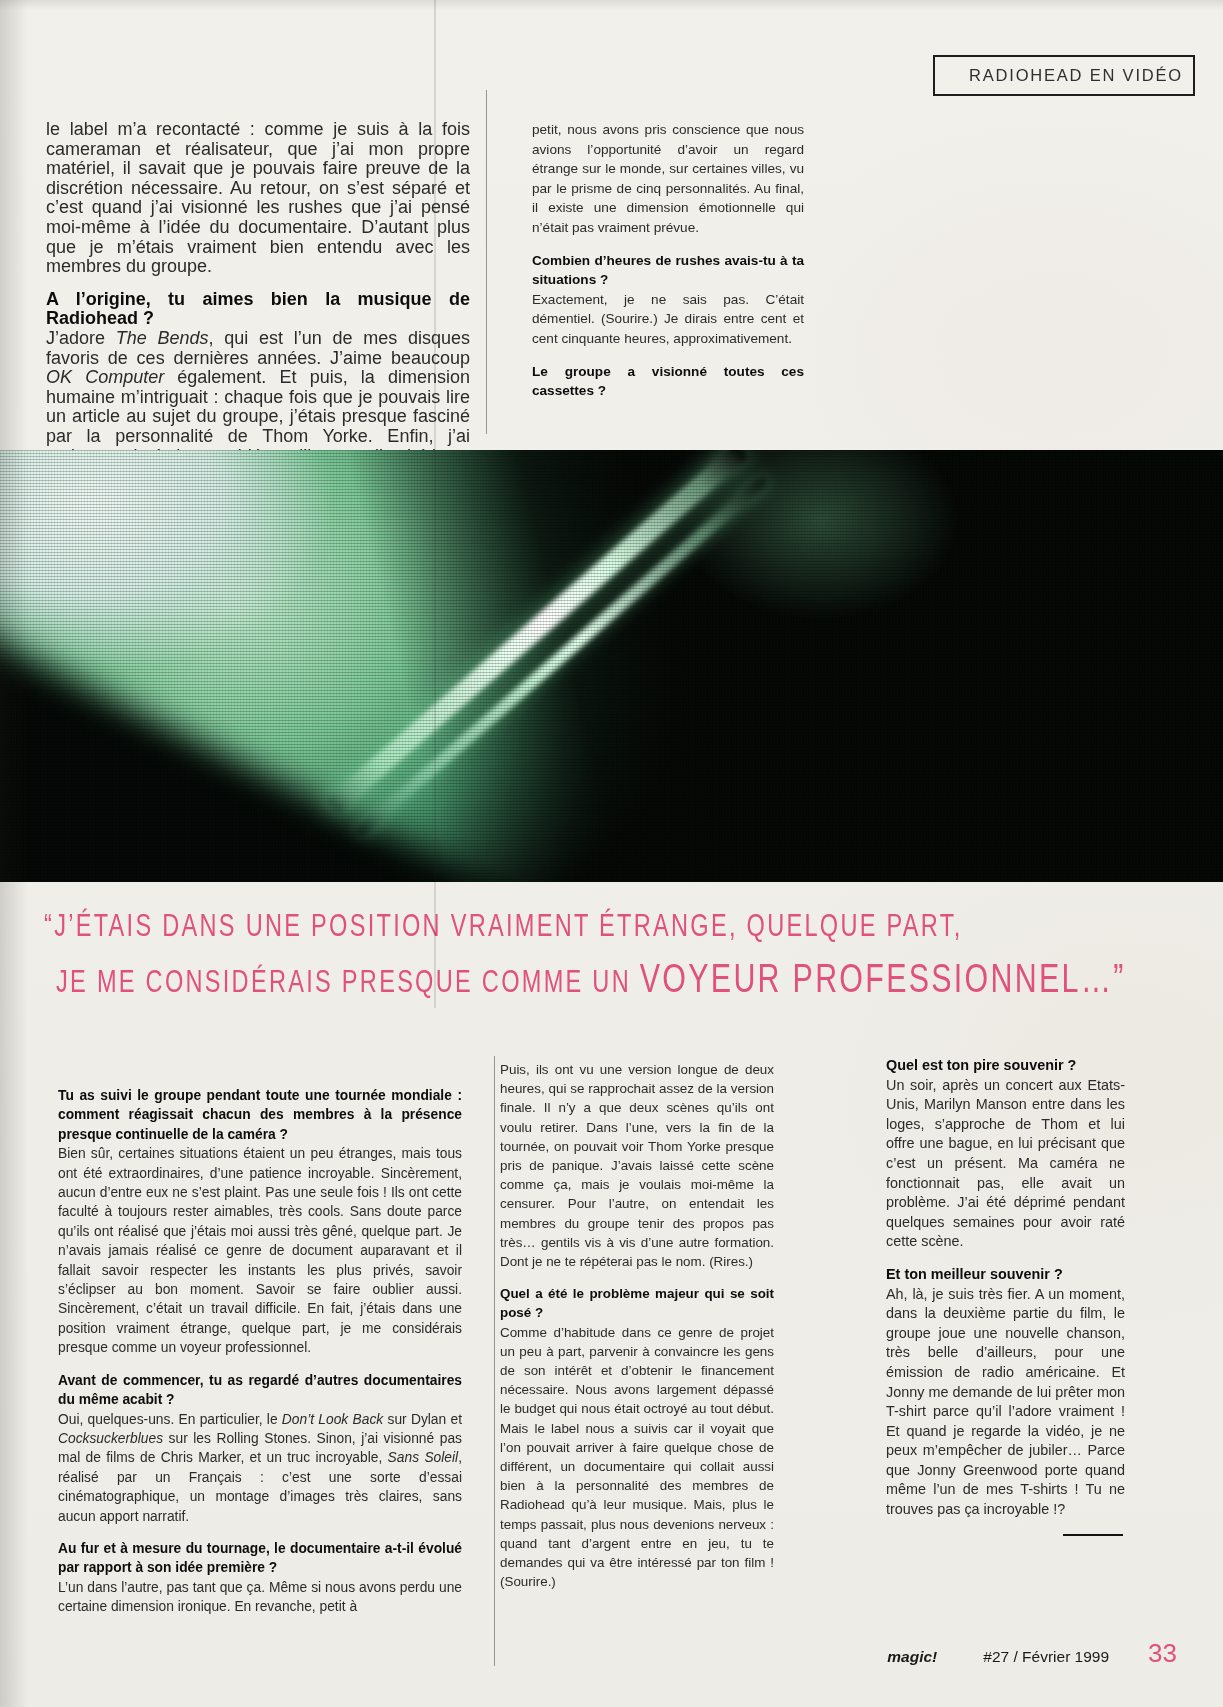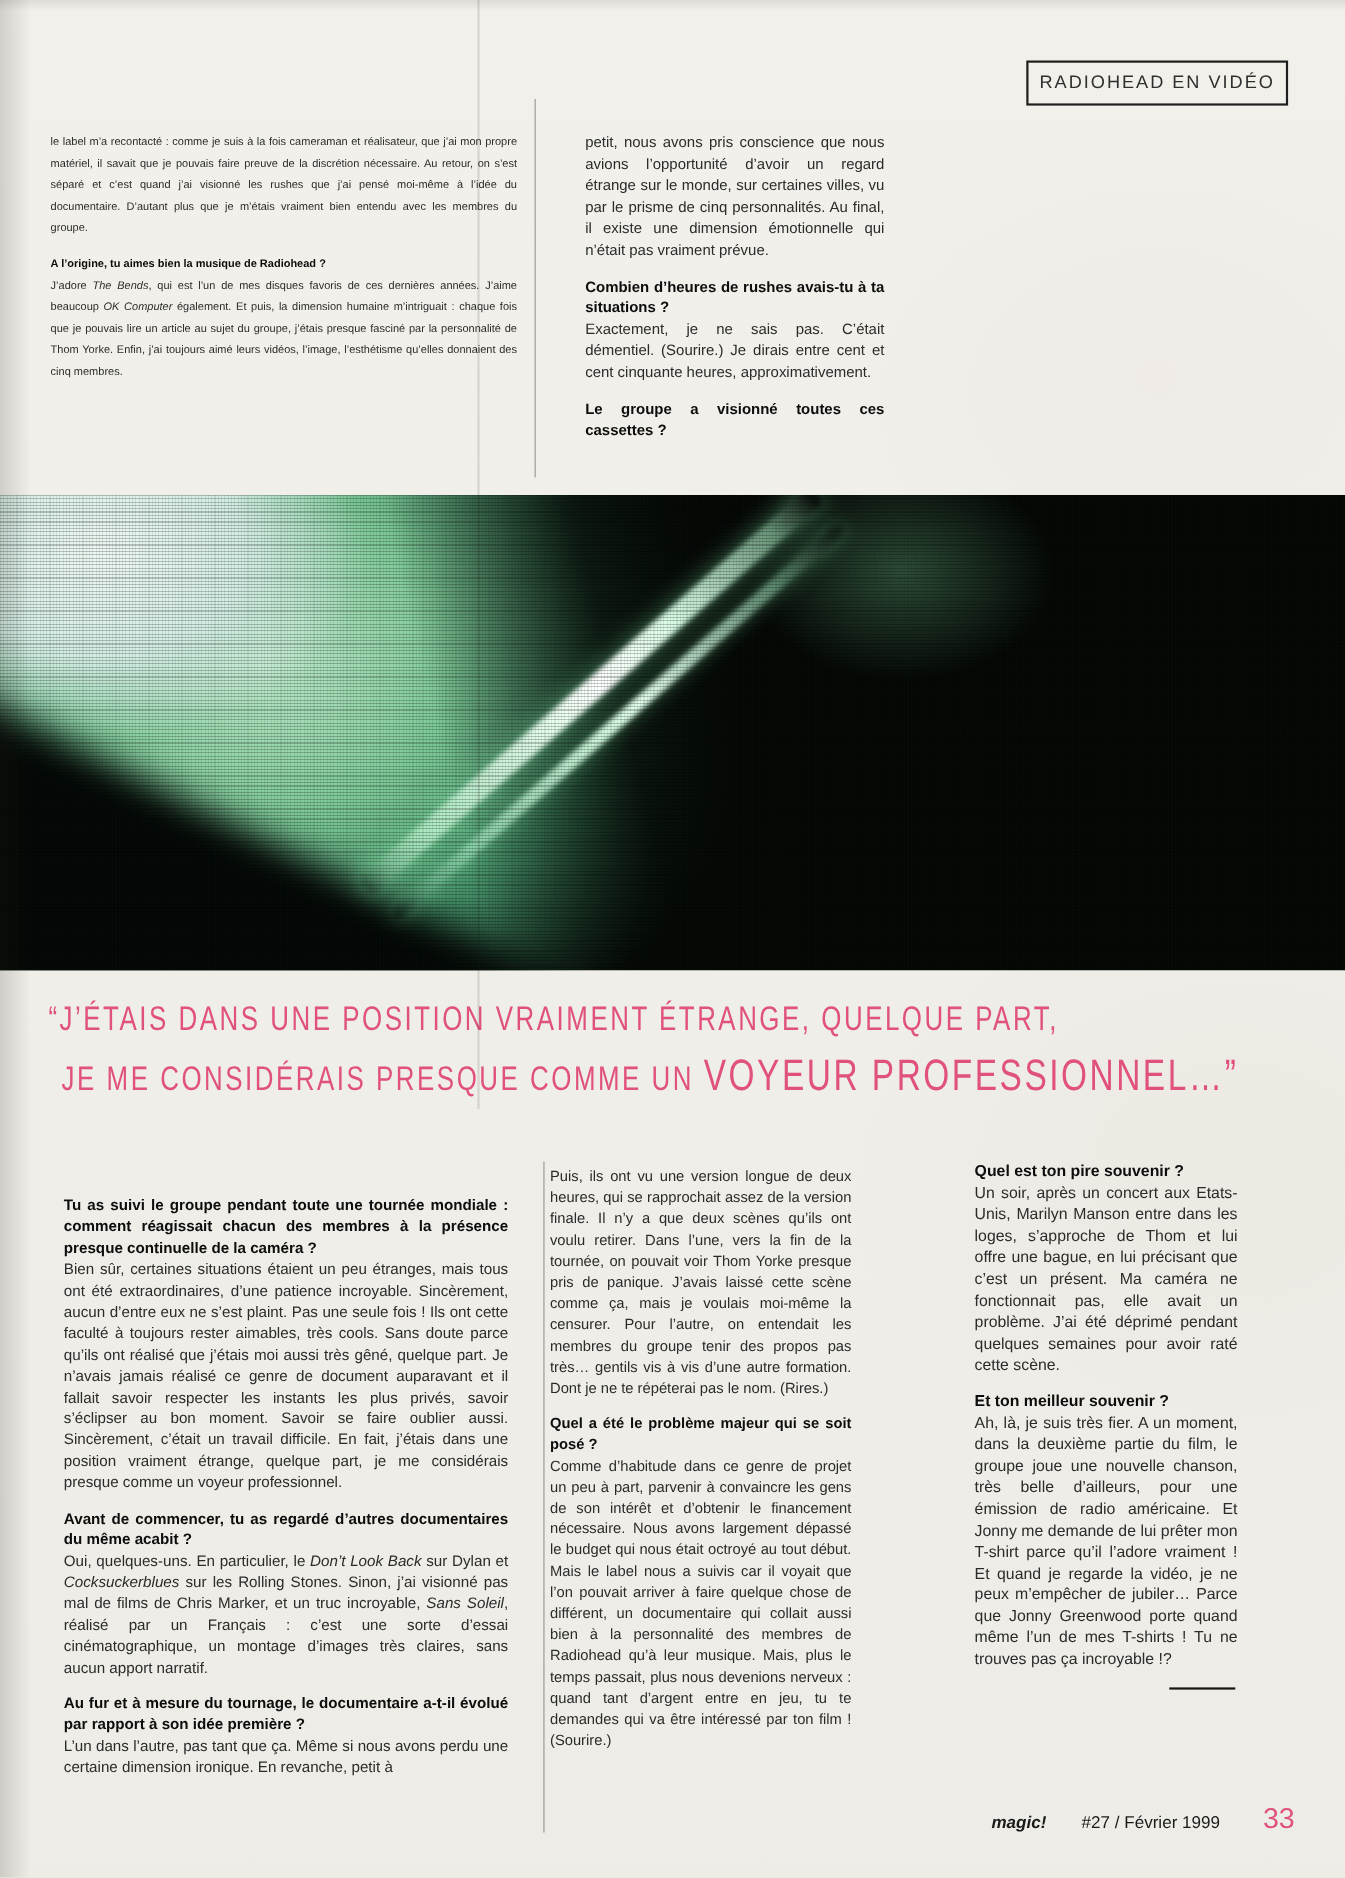--- a/index.html
+++ b/index.html
@@ -14,30 +14,30 @@
   
   .edge-left{position:absolute;left:0;top:0;width:28px;height:100%;z-index:6;
     background:linear-gradient(90deg, rgba(40,35,30,0.16), rgba(40,35,30,0));}
   .edge-top{position:absolute;left:0;top:0;width:100%;height:10px;z-index:6;
     background:linear-gradient(180deg, rgba(40,35,30,0.10), rgba(40,35,30,0));}
   .crease{position:absolute;left:434px;top:0;width:2px;height:1008px;z-index:4;
     background:rgba(30,30,28,0.13);}
 
   
   .header-box{position:absolute;left:933px;top:55px;width:234px;height:37px;
-    border:2px solid #1e1e1e;display:flex;align-items:center;justify-content:center;}
+    border:2px solid #1e1e1e;display:flex;align-items:center;justify-content:center;padding-left:24px;}
   .header-box span{font-size:16.5px;letter-spacing:1.8px;color:#2f2f2f;}
 
   
   .col{position:absolute;text-align:justify;color:#2b2b2b;}
   .col p{margin:0;}
   .col p.q{font-weight:700;color:#0d0d0d;margin-top:13px;}
   .col p.q:first-child{margin-top:0;}
   .col p.a em{font-style:italic;}
-  .top-left{left:46px;top:120px;width:424px;font-size:10px;line-height:19.6px;}
+  .top-left{left:46px;top:120px;width:424px;font-size:18px;line-height:19.6px;}
   .top-mid{left:492px;top:120px;width:272px;font-size:13.6px;line-height:19.6px;margin-left:40px;}
   .bot-left{left:58px;top:1060px;width:404px;font-size:13.8px;line-height:19.4px;margin-top:26px;}
   .bot-mid{left:500px;top:1060px;width:274px;font-size:13.4px;line-height:19.2px;}
   .bot-right{left:886px;top:1056px;width:239px;font-size:14.4px;line-height:19.6px;}
 
   .rule{position:absolute;width:1px;background:#96958f;}
   .rule-top{left:486px;top:90px;height:344px;}
   .rule-bottom{left:494px;top:1056px;height:610px;}
 
   
@@ -70,21 +70,21 @@
     transform-origin:left center;font-size:31px;letter-spacing:3px;}
   .ql1{left:44px;top:908px;}
   .ql2{left:56px;top:956px;}
   .q-big{font-size:40px;letter-spacing:3px;}
 
   
   .end-rule{position:absolute;left:1063px;top:1534px;width:60px;height:2px;background:#141414;}
   .footer{position:absolute;top:1638px;right:46px;display:flex;align-items:baseline;
     font-size:15.5px;color:#1a1a1a;gap:32px;}
   .footer .mag{font-weight:700;font-style:italic;}
-  .footer .issue{margin-left:0;}
+  .footer .issue{margin-left:14px;}
   .footer .pagenum{font-size:26px;margin-left:7px;}
 </style>
 </head>
 <body>
 
 <div class="page">
 
   <div class="edge-left"></div>
   <div class="edge-top"></div>
   <div class="crease"></div>

